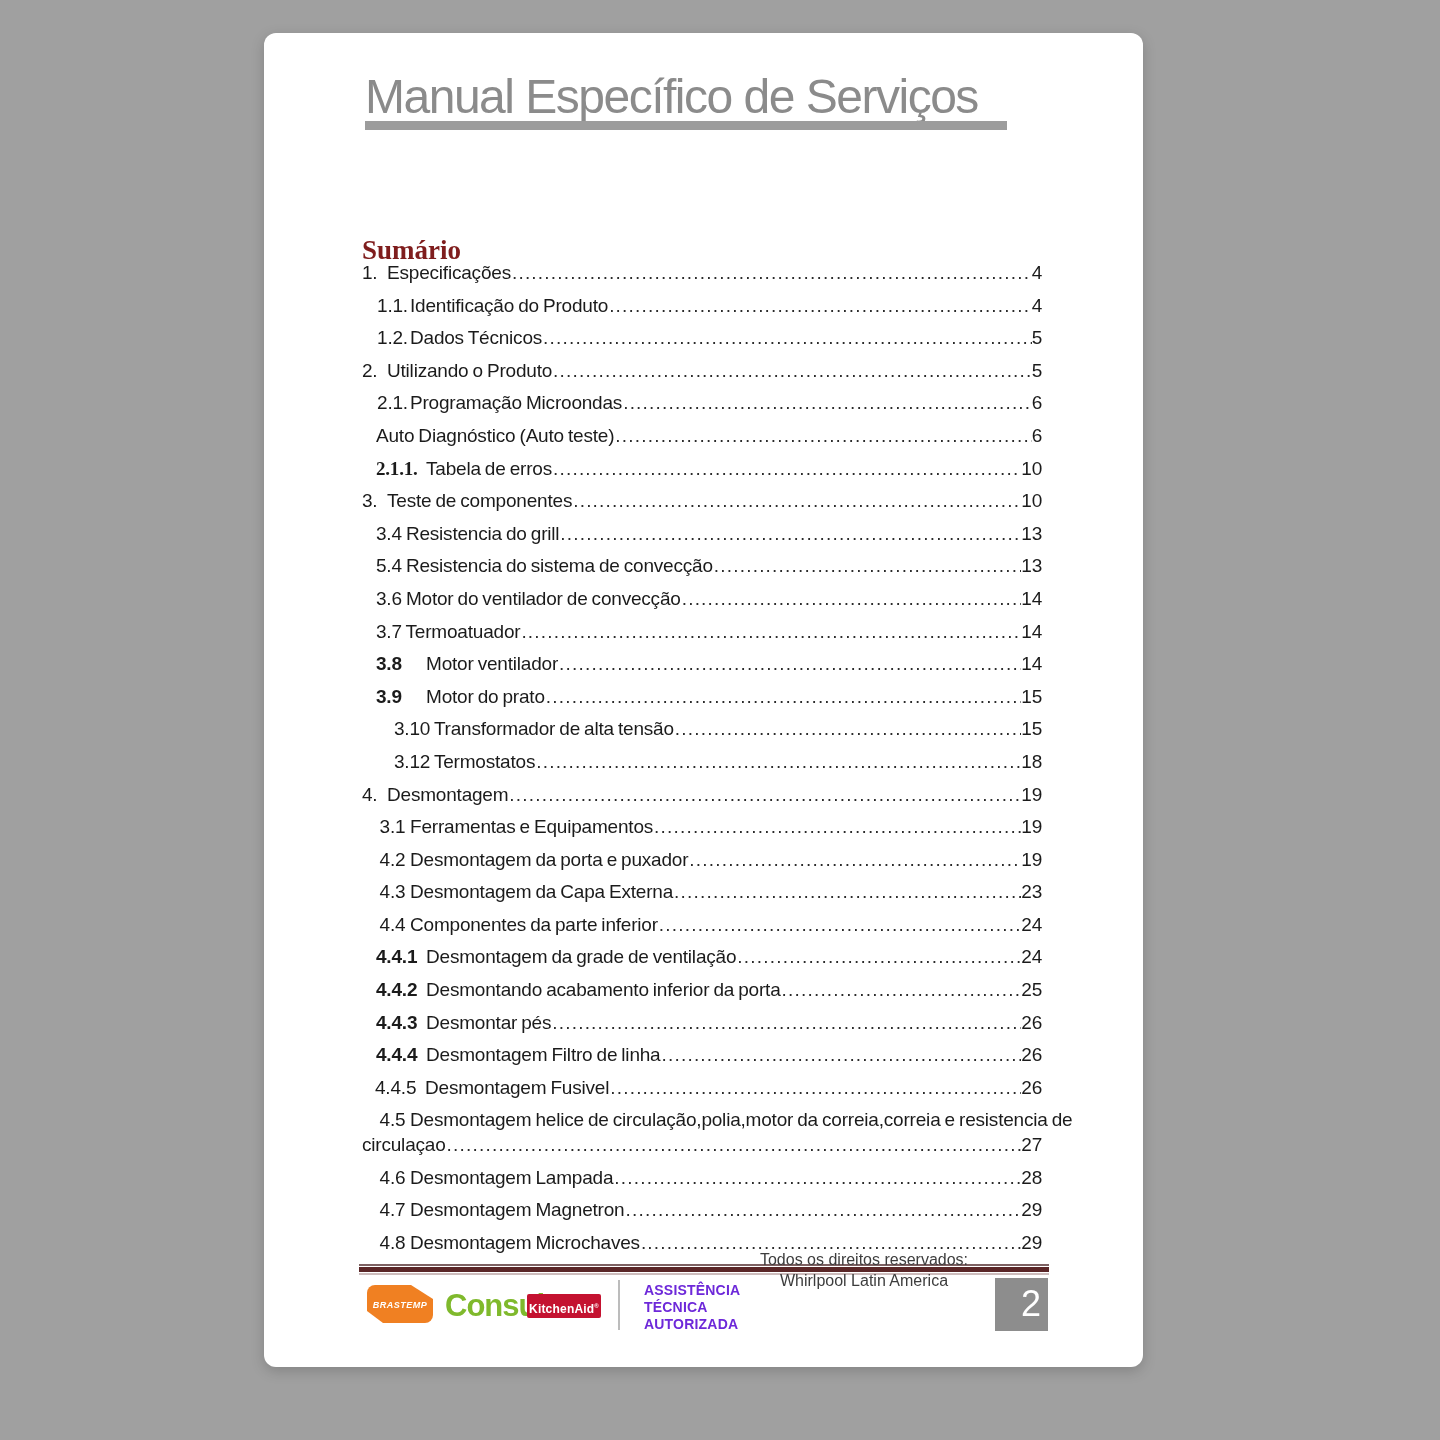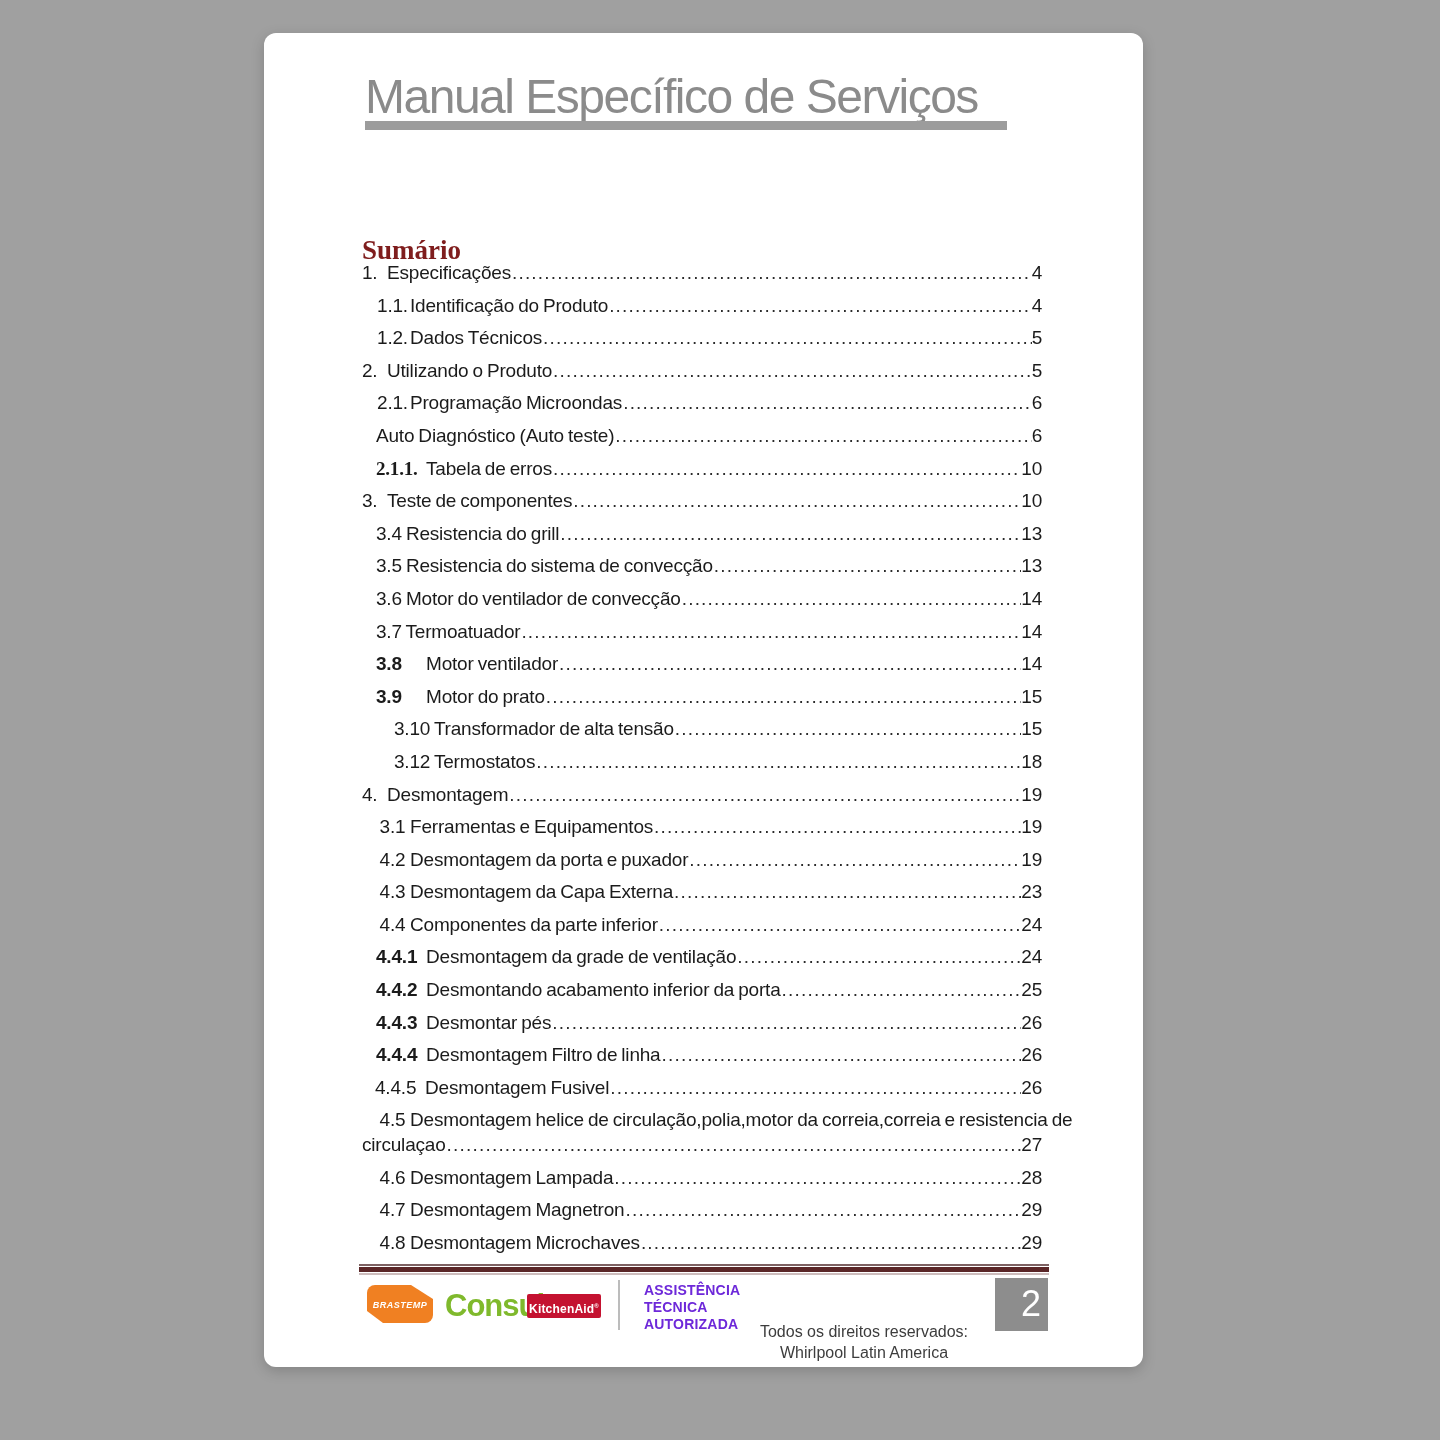--- a/index.html
+++ b/index.html
@@ -67,21 +67,21 @@
     letter-spacing:0.2px;
   }
   .brand-kitchenaid sup{font-size:6px;}
   .foot-divider{position:absolute;left:354px;top:1247px;width:2px;height:50px;background:#bcbcbc;}
   .authorized{
     position:absolute;left:380px;top:1249px;
     font-size:14px;font-weight:bold;color:#6d28d9;line-height:17px;
     letter-spacing:0.2px;
   }
   .rights{
-    position:absolute;left:470px;top:1288px;width:260px;
+    position:absolute;left:470px;top:1216px;width:260px;
     font-size:16px;color:#3d3d3d;text-align:center;line-height:21px;
   }
   .page-num-box{
     position:absolute;left:731px;top:1245px;width:53px;height:53px;
     background:#8d8d8d;color:#ffffff;font-size:36px;
     line-height:52px;text-align:right;padding-right:7px;box-sizing:border-box;
   }
 </style>
 </head>
 <body>
@@ -143,21 +143,21 @@
       <span class="pg">10</span>
     </div>
       <div class="row l2run">
 
       <span class="txt">3.4 Resistencia do grill</span>
       <span class="leader"></span>
       <span class="pg">13</span>
     </div>
       <div class="row l2run">
 
-      <span class="txt">3.5 Resistencia do sistema de convecção</span>
+      <span class="txt">5.4 Resistencia do sistema de convecção</span>
       <span class="leader"></span>
       <span class="pg">13</span>
     </div>
       <div class="row l2run">
 
       <span class="txt">3.6 Motor do ventilador de convecção</span>
       <span class="leader"></span>
       <span class="pg">14</span>
     </div>
       <div class="row l2run">

